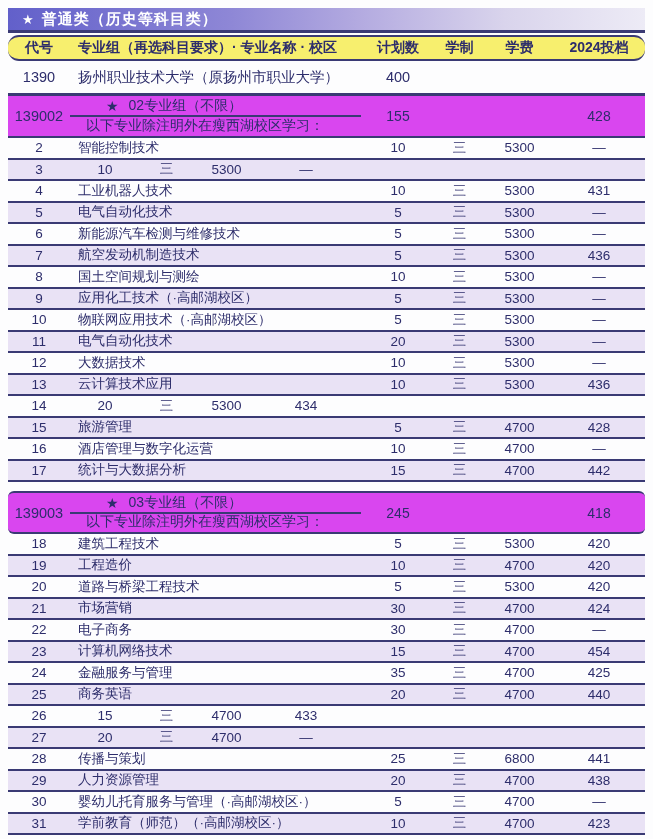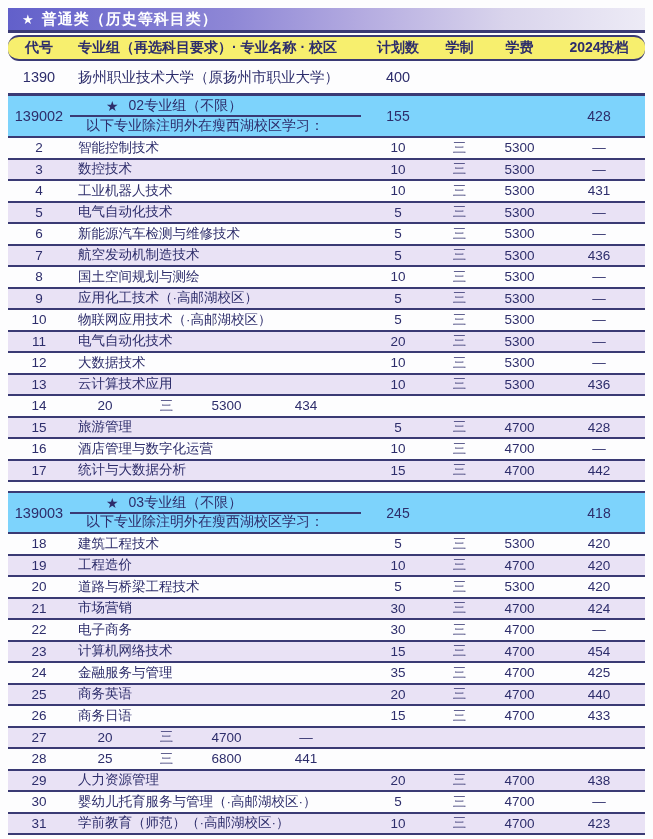--- a/index.html
+++ b/index.html
@@ -21,28 +21,28 @@
   .fe{width:67px;}
   .ad{width:92px;}
 
   
   .thead{height:26px;background:#f7ef6e;border-top:2px solid #3a3a74;font-weight:bold;font-size:14px;border-radius:11px;}
 
   
   .univ{height:34px;background:#fdfdfe;font-size:14.5px;}
 
   
-  .group{height:43px;background:#7dd3fc;border-top:1px solid #3a3a74;font-size:14px;align-items:stretch;}
+  .group{height:43px;background:#d946ef;border-top:1px solid #3a3a74;font-size:14px;align-items:stretch;}
   .group .gc{display:flex;align-items:center;justify-content:center;font-size:14.5px;}
   .group .mid{position:relative;display:flex;flex-direction:column;justify-content:space-evenly;}
   .group .mid .ln1{display:flex;align-items:center;padding-left:28px;gap:10px;}
   .group .mid .ln2{padding-left:8px;}
   .group .divider{position:absolute;left:-6px;right:2px;top:50%;height:2px;margin-top:-1px;background:#3a3a74;}
   .group .vc{display:flex;align-items:center;justify-content:center;}
-  .g3{border-top:2px solid #3a3a74;}
+  .g3{border-top:2px solid #3a3a74;border-radius:6px;}
 
   
   .row{height:21.5px;font-size:13.5px;background:#fdfdfe;}
   .row.alt{background:#e9e2f5;}
 
   .gap{height:9px;background:#fdfdfe;}
 </style>
 </head>
 <body>
 
@@ -90,21 +90,20 @@
   <div class="tr row">
       <span class="c cd">2</span>
       <span class="c nm">智能控制技术</span>
       <span class="c pl">10</span>
       <span class="c du">三</span>
       <span class="c fe">5300</span>
       <span class="c ad">—</span>
     </div>
   <div class="tr row alt">
       <span class="c cd">3</span>
-      <span class="c nm">数控技术</span>
       <span class="c pl">10</span>
       <span class="c du">三</span>
       <span class="c fe">5300</span>
       <span class="c ad">—</span>
     </div>
   <div class="tr row">
       <span class="c cd">4</span>
       <span class="c nm">工业机器人技术</span>
       <span class="c pl">10</span>
       <span class="c du">三</span>
@@ -292,35 +291,35 @@
   <div class="tr row alt">
       <span class="c cd">25</span>
       <span class="c nm">商务英语</span>
       <span class="c pl">20</span>
       <span class="c du">三</span>
       <span class="c fe">4700</span>
       <span class="c ad">440</span>
     </div>
   <div class="tr row">
       <span class="c cd">26</span>
-      <span class="c nm">商务日语</span>
       <span class="c pl">15</span>
       <span class="c du">三</span>
       <span class="c fe">4700</span>
       <span class="c ad">433</span>
     </div>
   <div class="tr row alt">
       <span class="c cd">27</span>
       <span class="c pl">20</span>
       <span class="c du">三</span>
       <span class="c fe">4700</span>
       <span class="c ad">—</span>
     </div>
   <div class="tr row">
       <span class="c cd">28</span>
+      <span class="c nm">传播与策划</span>
       <span class="c pl">25</span>
       <span class="c du">三</span>
       <span class="c fe">6800</span>
       <span class="c ad">441</span>
     </div>
   <div class="tr row alt">
       <span class="c cd">29</span>
       <span class="c nm">人力资源管理</span>
       <span class="c pl">20</span>
       <span class="c du">三</span>

